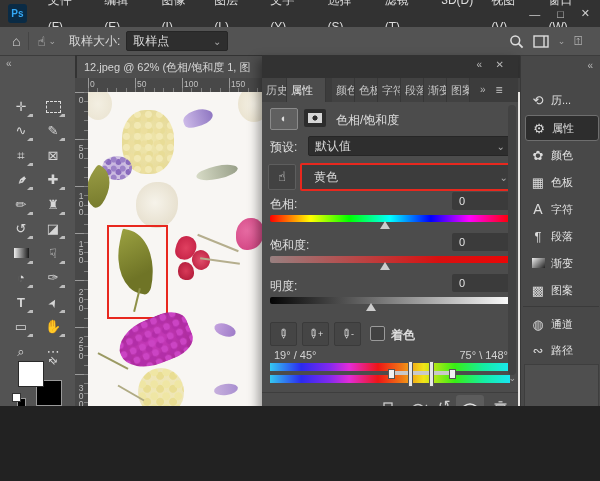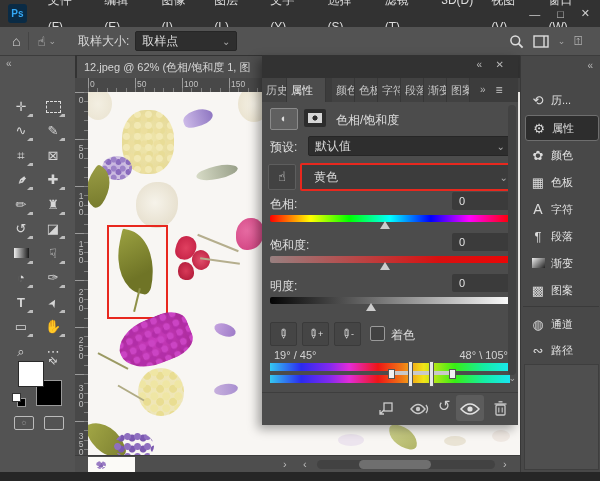--- a/index.html
+++ b/index.html
@@ -1,16 +1,16 @@
 <!DOCTYPE html>
 <html><head>
 <meta charset="utf-8">
 <style>
   html,body{margin:0;padding:0;background:#222;}
-  #app{position:relative;width:600px;height:481px;overflow:hidden;
+  #app{position:relative;width:600px;height:406px;overflow:hidden;
        background:#bef264;font-family:"Liberation Sans","DejaVu Sans",sans-serif;
        -webkit-font-smoothing:antialiased;cursor:default;user-select:none;}
   .abs{position:absolute;}
   .ic{color:#d6d6d6;text-align:center;}
   
   #menubar{position:absolute;left:0;top:0;width:600px;height:27px;background:#323232;
            display:flex;align-items:center;}
   .pslogo{width:19px;height:19px;margin-left:8px;border-radius:3px;background:#0a2b45;
           color:#34a8f5;font-size:10px;font-weight:bold;display:flex;align-items:center;justify-content:center;}
   .menuitems{display:flex;margin-left:12px;}
@@ -109,21 +109,21 @@
       <span>□</span>
       <span>✕</span>
     </div>
   </div>
 
   <div id="optionsbar">
     <span class="ic" style="margin-left:12px;font-size:14px;">⌂</span>
     <div class="sep"></div>
     <span class="ic" style="font-size:13px;">☝</span>
     <span class="ic" style="font-size:9px;margin-left:3px;color:#a8a8a8;">⌄</span>
-    <span class="optlabel" style="margin-left:22px;">取样大小:</span>
+    <span class="optlabel" style="margin-left:13px;">取样大小:</span>
     <div class="dropdown" style="width:88px;margin-left:6px;">
       <span>取样点</span>
       <span class="caret">⌄</span>
     </div>
     <div style="position:absolute;right:18px;display:flex;align-items:center;gap:9px;">
       <svg width="15" height="15" viewBox="0 0 15 15">
           <circle cx="6.3" cy="6.3" r="4.4" stroke="#ddd" fill="none" stroke-width="1.5"></circle>
           <line x1="9.6" y1="9.6" x2="13.6" y2="13.6" stroke="#ddd" stroke-width="1.8"></line>
         </svg>
       <svg width="16" height="13" viewBox="0 0 16 13">
@@ -291,24 +291,24 @@
 
     <span class="abs pbody-label" style="left:8px;top:223px;">明度:</span>
     <div class="valbox" style="left:190px;top:219px;">0</div>
     <div class="sliderbar" style="top:242px;background:linear-gradient(90deg,#040404,#fbfbfb);"></div>
     <div class="thumb" style="left:104px;top:248px;"></div>
 
     <div class="dropperbtn" style="left:8px;top:267px;"><span class="r135">✐</span></div>
     <div class="dropperbtn" style="left:40px;top:267px;"><span class="r135">✐</span><span style="font-size:9px;">+</span></div>
     <div class="dropperbtn" style="left:72px;top:267px;"><span class="r135">✐</span><span style="font-size:9px;">-</span></div>
     <div class="abs" style="left:108px;top:271px;width:13px;height:13px;background:#424242;border:1px solid #9a9a9a;border-radius:2px;"></div>
-    <span class="abs pbody-label" style="left:129px;top:272px;">着色</span>
+    <span class="abs pbody-label" style="left:129px;top:272px;font-weight:bold;">着色</span>
 
     <span class="abs" style="left:12px;top:294px;font-size:11px;color:#d2d2d2;">19° / 45°</span>
-    <span class="abs" style="right:10px;top:294px;font-size:11px;color:#d2d2d2;">48° \ 105°</span>
+    <span class="abs" style="right:10px;top:294px;font-size:11px;color:#d2d2d2;">75° \ 148°</span>
 
     <div class="specbar" style="top:308px;"></div>
     <div class="rangebar" style="left:128px;top:316px;width:62px;"></div>
     <div class="specbar" style="top:320px;"></div>
     <div class="ohandle" style="left:126px;top:314px;"></div>
     <div class="vhandle" style="left:146px;top:306px;"></div>
     <div class="vhandle" style="left:167px;top:306px;"></div>
     <div class="ohandle" style="left:187px;top:314px;"></div>
 
     <div class="abs" style="right:2px;top:50px;width:8px;height:270px;background:#424242;border-radius:4px;"></div>

